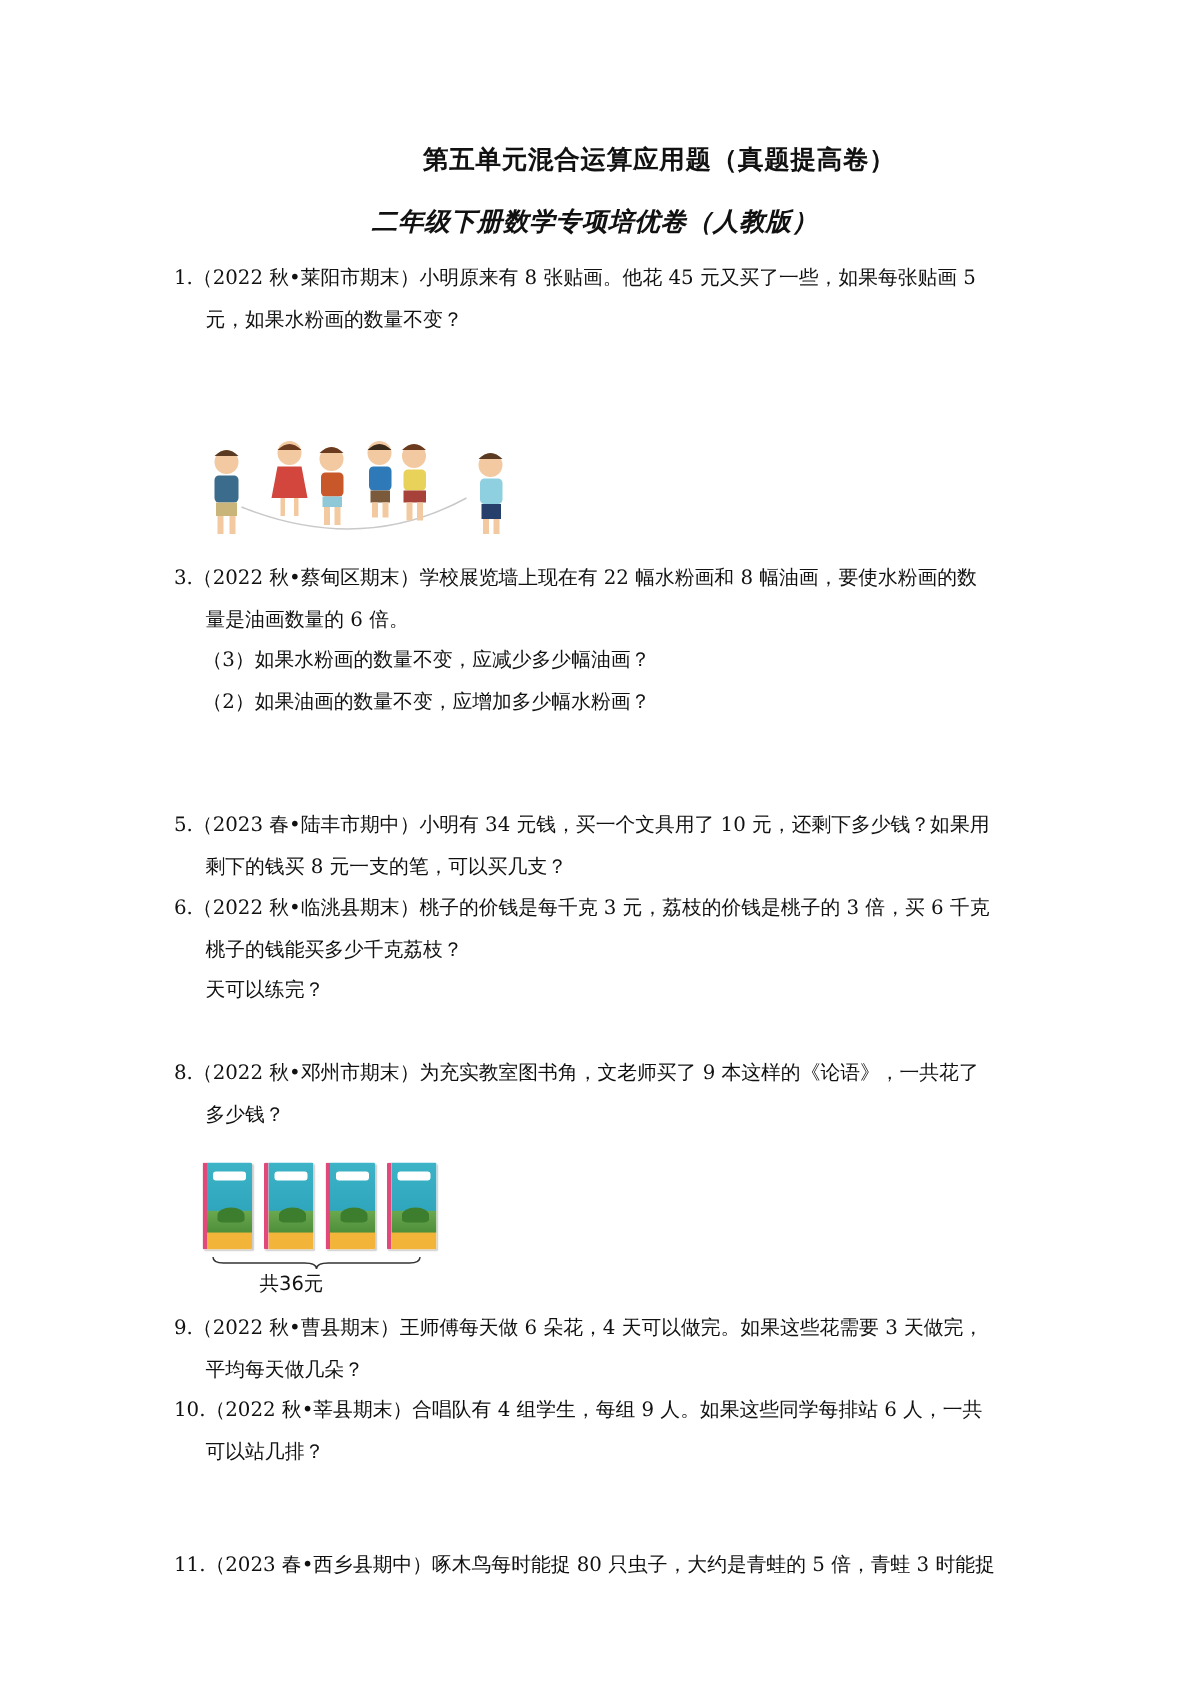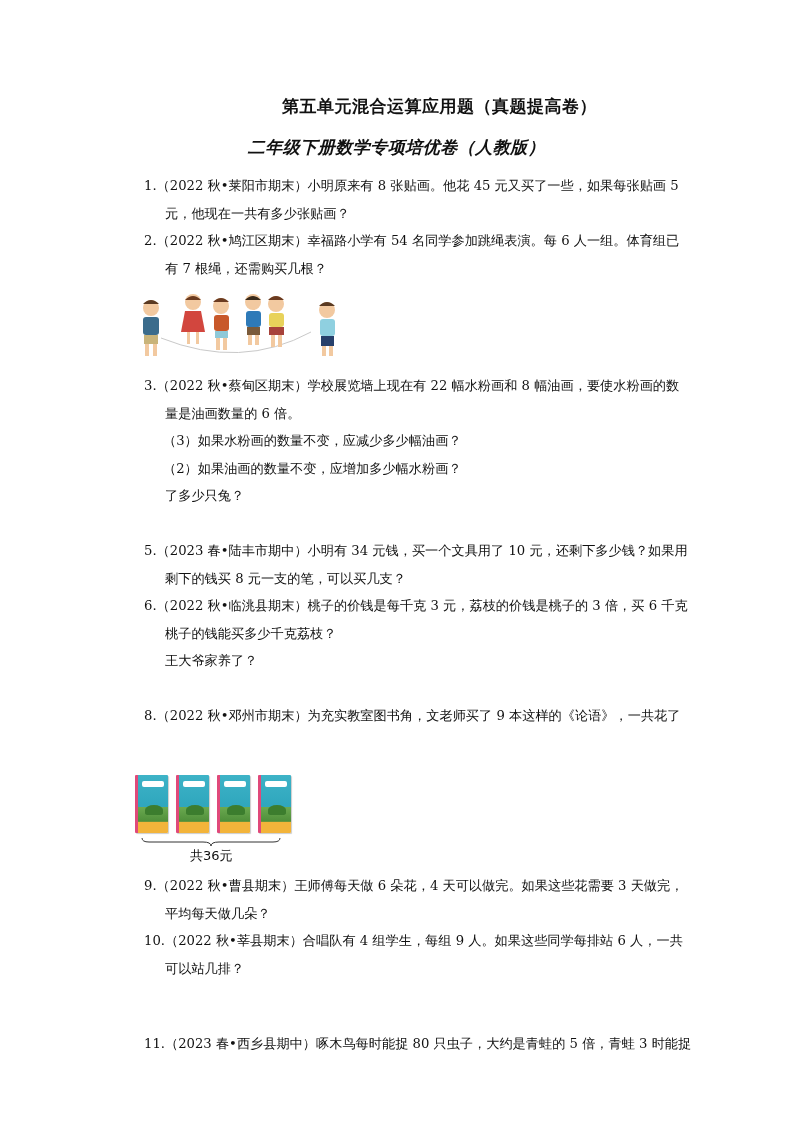--- a/index.html
+++ b/index.html
@@ -4,51 +4,47 @@
 <style>
   html, body { margin: 0; padding: 0; background: #ffffff; }
   body { width: 793px; height: 1122px; position: relative; overflow: hidden;
          font-family: "DejaVu Serif", "Liberation Serif", serif; color: #111; }
   .page { position: absolute; left: 0; top: 0; width: 793px; height: 1122px; }
   .title { position: absolute; left: 0; width: 793px; text-align: center;
            font-size: 17px; font-weight: bold; letter-spacing: 0.5px; }
   .title.t1 { top: 95px; margin-left: 43px; }
   .title.t2 { top: 136px; font-weight: bold; font-style: italic; }
   .q { position: absolute; left: 116px; width: 590px; font-size: 13.2px; line-height: 27.5px; }
-  .q .line { display: block; white-space: nowrap; margin-left: 28px; }
+  .q .line { display: block; white-space: nowrap; }
   .q .cont { padding-left: 21px; }
   .q .sub { padding-left: 19px; }
   .illus { position: absolute; }
   .rope-illus { left: 131px; top: 290px; width: 220px; height: 72px; }
   .books-illus { left: 133px; top: 775px; width: 155px; height: 90px; }
   .book { position: absolute; top: 0; width: 30px; height: 58px; border-radius: 1px;
           background: linear-gradient(#3db3c7 0%, #2fa6bd 55%, #6aa84f 56%, #4f8f3a 80%, #f3b43a 81%, #f3b43a 100%);
           border-left: 3px solid #e0497a; box-shadow: 1px 1px 1px rgba(0,0,0,0.2); }
   .book .ttl { position: absolute; top: 6px; left: 4px; width: 22px; height: 6px; background: #fff; border-radius: 2px; }
   .book .shell { position: absolute; top: 30px; left: 7px; width: 18px; height: 10px; background: #3c7d2e; border-radius: 50% 50% 20% 20%; }
   .brace { position: absolute; left: 8px; top: 62px; width: 140px; height: 10px; }
-  .brace-label { position: absolute; left: 57px; top: 72px; font-size: 13px; font-family: "DejaVu Sans", sans-serif; }
+  .brace-label { position: absolute; left: 40px; top: 72px; font-size: 13px; font-family: "DejaVu Sans", sans-serif; }
 </style>
 </head>
 <body>
 
 <div class="page">
 
   <div class="title t1">第五单元混合运算应用题（真题提高卷）</div>
   <div class="title t2">二年级下册数学专项培优卷（人教版）</div>
 
   <div class="q" style="top:172px">
     <span class="line">1.（2022 秋•莱阳市期末）小明原来有 8 张贴画。他花 45 元又买了一些，如果每张贴画 5</span>
-    <span class="line cont">元，他现在一共有多少张贴画？</span>
+    <span class="line cont">元，如果水粉画的数量不变？</span>
   </div>
 
-  <div class="q" style="top:227px">
-    <span class="line">2.（2022 秋•鸠江区期末）幸福路小学有 54 名同学参加跳绳表演。每 6 人一组。体育组已</span>
-    <span class="line cont">有 7 根绳，还需购买几根？</span>
-  </div>
 
   <svg class="illus rope-illus" viewBox="0 0 220 72">
     <path d="M30 48 Q110 80 180 42" stroke="#c9c9c9" stroke-width="1" fill="none"></path>
 
     <circle cx="20" cy="18" r="8" fill="#f2c9a0"></circle>
       <path d="M12 14 Q20 6 28 14" fill="#5a3a22"></path>
     <rect x="12" y="27" width="16" height="18" rx="3" fill="#3b6c8c"></rect>
       <rect x="13" y="45" width="14" height="9" fill="#c9b47a"></rect>
     <rect x="14" y="54" width="4" height="12" fill="#f2c9a0"></rect>
       <rect x="22" y="54" width="4" height="12" fill="#f2c9a0"></rect>
@@ -89,39 +85,39 @@
   </svg>
 
   <div class="q" style="top:372px">
     <span class="line">3.（2022 秋•蔡甸区期末）学校展览墙上现在有 22 幅水粉画和 8 幅油画，要使水粉画的数</span>
     <span class="line cont">量是油画数量的 6 倍。</span>
     <span class="line sub">（3）如果水粉画的数量不变，应减少多少幅油画？</span>
     <span class="line sub">（2）如果油画的数量不变，应增加多少幅水粉画？</span>
   </div>
 
   <div class="q" style="top:482px">
-    <span class="line cont">了多少只兔？</span>
   </div>
 
   <div class="q" style="top:537px">
     <span class="line">5.（2023 春•陆丰市期中）小明有 34 元钱，买一个文具用了 10 元，还剩下多少钱？如果用</span>
     <span class="line cont">剩下的钱买 8 元一支的笔，可以买几支？</span>
   </div>
 
   <div class="q" style="top:592px">
     <span class="line">6.（2022 秋•临洮县期末）桃子的价钱是每千克 3 元，荔枝的价钱是桃子的 3 倍，买 6 千克</span>
     <span class="line cont">桃子的钱能买多少千克荔枝？</span>
   </div>
 
   <div class="q" style="top:647px">
-    <span class="line cont">王大爷家养了？</span>
+    <span class="line cont">天可以练完？</span>
   </div>
 
   <div class="q" style="top:702px">
     <span class="line">8.（2022 秋•邓州市期末）为充实教室图书角，文老师买了 9 本这样的《论语》，一共花了</span>
+    <span class="line cont">多少钱？</span>
   </div>
 
   <div class="illus books-illus">
     <div class="book" style="left:2px">
         <div class="ttl"></div>
         <div class="shell"></div>
       </div>
     <div class="book" style="left:43px">
         <div class="ttl"></div>
         <div class="shell"></div>

